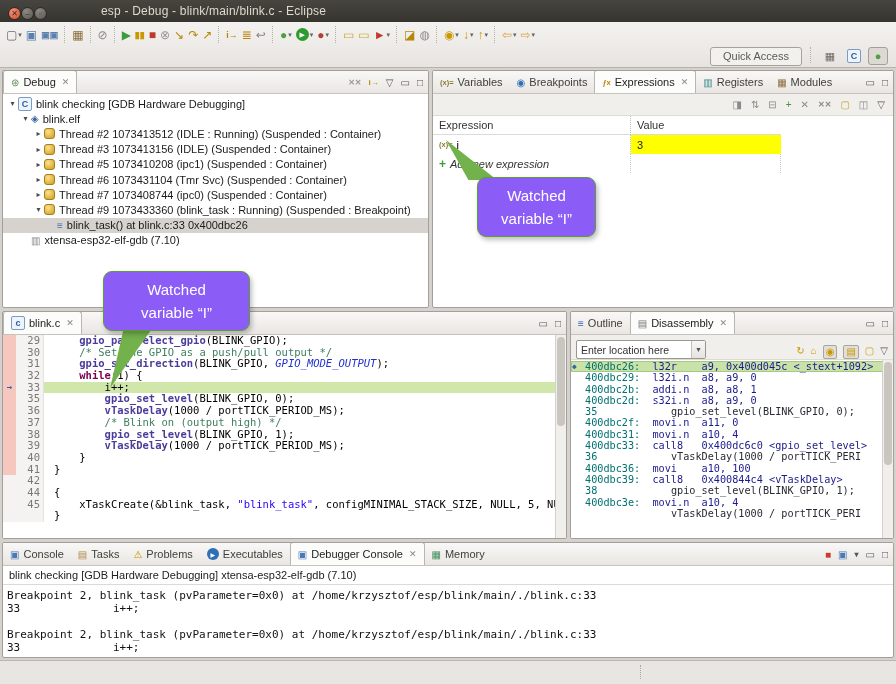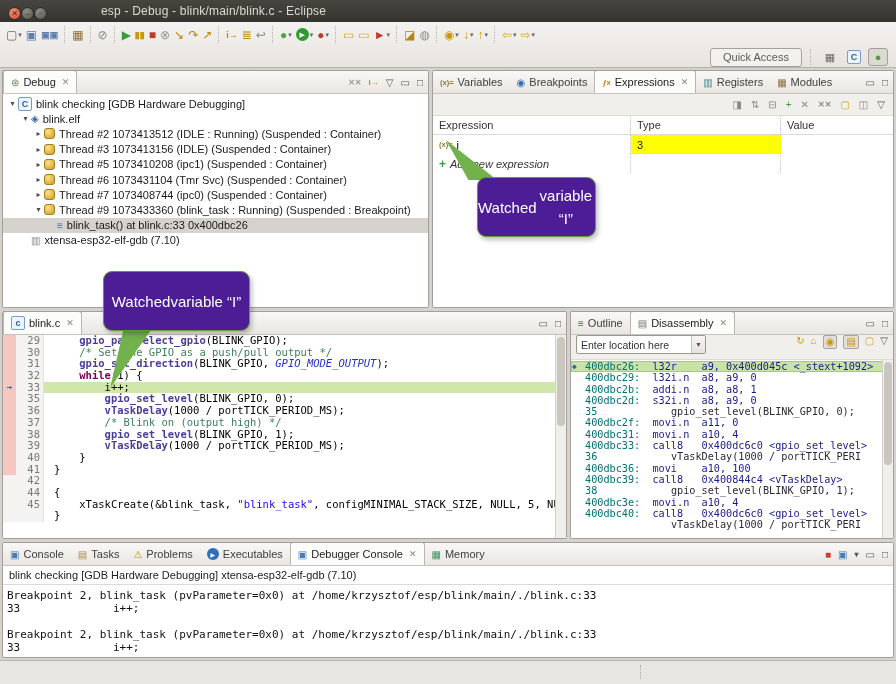--- a/index.html
+++ b/index.html
@@ -16,21 +16,21 @@
   
   #toolbar{position:absolute;left:0;top:22px;width:896px;height:46px;background:linear-gradient(#f4f2f0,#e7e4e0);
            border-bottom:1px solid #b6b3ae;box-sizing:border-box}
   #tbrow1{display:flex;align-items:center;height:25px;padding-left:4px}
   .tbi{display:inline-flex;align-items:center;height:20px;padding:0 2px;border-radius:3px;cursor:default}
   .tbi .gl{font-size:12px;line-height:20px}
   .tbi .gl.small{font-size:9px;font-weight:bold}
   .tbi .circ{width:13px;height:13px;border-radius:50%;color:#fff;font-size:7px;display:inline-flex;align-items:center;justify-content:center}
   .tbi .dd{font-size:7px;color:#666;margin-left:1px}
   .tbsep{width:1px;height:17px;border-left:1px dotted #b5b1aa;margin:0 4px}
-  #tbrow2{display:flex;align-items:center;justify-content:flex-end;height:20px;padding-right:8px;gap:8px}
+  #tbrow2{display:flex;justify-content:flex-end;height:20px;padding-right:8px;gap:8px}
   #quickaccess{border:1px solid #a5a29c;border-radius:3px;background:#f3f1ee;color:#5c5a55;font-size:11px;
                padding:1px 12px;height:15px;line-height:15px}
   .psep{width:1px;height:16px;border-left:1px dotted #b5b1aa}
   .persp{width:20px;height:18px;display:inline-flex;align-items:center;justify-content:center;font-size:11px;border-radius:3px}
   .persp.pressed{background:#dcd9d3;border:1px solid #a3a09a;box-sizing:border-box}
   
   .panel{position:absolute;background:#fff;border:1px solid #a3a09b;border-radius:2px;box-sizing:border-box;overflow:hidden}
   .tabbar{height:23px;background:linear-gradient(#f9f8f7,#e9e6e2);border-bottom:1px solid #c6c3be;
           display:flex;align-items:flex-end;box-sizing:border-box}
   .tabs-host{display:flex;align-items:flex-end;height:23px}
@@ -73,39 +73,39 @@
   .ruler.salmon{background:#f5c7bf}
   .lnum{width:24px;flex:0 0 auto;text-align:right;color:#787876;background:#f4f3f1;padding-right:3px}
   .fold{width:10px;flex:0 0 auto;background:#fff;color:#888;font-size:8px;text-align:center;border-left:1px solid #e4e2de}
   .codetext{flex:1}
   .codeline.hl .codetext,.codeline.hl .fold{background:#cfe7ab}
   .sp{color:#000}.sk{color:#7f0055;font-weight:bold}.sc{color:#3f7f5f}
   .sf{color:#4a3d99;font-weight:bold}.sm{color:#2233cc;font-style:italic}.ss{color:#2a00ff}.sb{color:#000;font-weight:bold}
   .vscroll{position:absolute;top:23px;right:0;bottom:0;width:10px;background:#f1efec;border-left:1px solid #d4d1cc}
   .vthumb{position:absolute;left:1px;right:1px;border-radius:4px;background:#c9c5bf}
   
-  .dtoolbar{height:24px;background:#f1efeb;border-bottom:1px solid #dedbd6;display:flex;align-items:flex-start;gap:6px;padding:0 5px}
+  .dtoolbar{height:24px;background:#f1efeb;border-bottom:1px solid #dedbd6;display:flex;align-items:flex-end;gap:6px;padding:0 5px}
   #loc-combo{display:flex;align-items:center;border:1px solid #9a978f;border-radius:2px;background:#fff;height:17px;width:128px}
   #loc-text{font-size:10.5px;color:#333;padding:0 4px;white-space:nowrap;overflow:hidden;flex:1}
   #loc-dd{width:13px;text-align:center;font-size:7px;color:#555;border-left:1px solid #c4c1bb;background:linear-gradient(#f7f6f4,#e6e3df);height:100%;line-height:17px}
   #disasm-content{position:absolute;left:0;top:48px;right:10px;bottom:0;background:#fff;overflow:hidden;padding-top:1px}
   .dline{position:relative;height:11.3px;font-family:"DejaVu Sans Mono","Liberation Mono",monospace;font-size:10.2px;line-height:11.3px;white-space:pre;padding-left:14px;box-sizing:border-box}
   .dline.dhl{background:#c9e2a8;outline:1px solid #a6c786;outline-offset:-1px}
   .dptr{position:absolute;left:1px;top:0;color:#3465a4;font-size:8px}
   .daddr{color:#007070}.dinstr{color:#1a1a8c}.dsrc{color:#2a2a35}
   
   #console-header{font-size:11px;color:#222;padding:3px 6px;border-bottom:1px solid #dcdad6}
   #console-output{padding:4px 4px 0 4px}
   .conline{font-family:"DejaVu Sans Mono","Liberation Mono",monospace;font-size:11px;line-height:13px;white-space:pre;color:#111}
   
   #statusbar{position:absolute;left:0;top:660px;width:896px;height:24px;background:#e8e6e2;border-top:1px solid #bbb8b2;box-sizing:border-box}
   #statusgrip{position:absolute;left:640px;top:4px;height:14px;border-left:1px dotted #a9a69f}
   
-  .callout{position:absolute;background:#4c1d95;border:1px solid #5f9c39;border-radius:9px;color:#fff;
-           display:flex;flex-direction:row;align-items:center;justify-content:center;
+  .callout{position:absolute;background:#8b5cf6;border:1px solid #5f9c39;border-radius:9px;color:#fff;
+           display:flex;flex-direction:column;align-items:center;justify-content:center;
            font-size:15px;line-height:23px;z-index:40;box-shadow:2px 3px 5px rgba(0,0,0,.25);text-align:center}
   .ctail{position:absolute;background:#72b14b;z-index:39}
 </style>
 </head>
 <body>
 
 <div id="titlebar">
   <span id="wbtns"><span class="wbtn close">✕</span><span class="wbtn gray">–</span><span class="wbtn gray">▫</span></span>
   <span id="wtitle">esp - Debug - blink/main/blink.c - Eclipse</span>
 </div>
@@ -360,21 +360,20 @@
       <span class="ptool" style="color: rgb(138, 138, 138);">⊟</span>
       <span class="ptool" style="color: rgb(60, 155, 60);">+</span>
       <span class="ptool" style="color: rgb(138, 138, 138);">✕</span>
       <span class="ptool small" style="color: rgb(138, 138, 138);">✕✕</span>
       <span class="ptool" style="color: rgb(201, 162, 39);">▢</span>
       <span class="ptool" style="color: rgb(138, 138, 138);">◫</span>
       <span class="ptool" style="color: rgb(85, 85, 85);">▽</span>
     </div>
   <div class="exprhead">
     <span>Expression</span>
-    <span>Type</span>
     <span>Value</span>
   </div>
   <div class="exprrow">
     <span>
       <span class="varicon">(x)=</span>
       <span>i</span>
     </span>
     <span class="valcell yellow">3</span>
   </div>
   <div class="exprrow">
@@ -463,21 +462,20 @@
       <div class="dline"><span class="daddr">400dbc2d:</span><span class="dinstr">  s32i.n  a8, a9, 0</span></div>
       <div class="dline"><span class="daddr">35        </span><span class="dsrc">    gpio_set_level(BLINK_GPIO, 0);</span></div>
       <div class="dline"><span class="daddr">400dbc2f:</span><span class="dinstr">  movi.n  a11, 0</span></div>
       <div class="dline"><span class="daddr">400dbc31:</span><span class="dinstr">  movi.n  a10, 4</span></div>
       <div class="dline"><span class="daddr">400dbc33:</span><span class="dinstr">  call8   0x400dc6c0 &lt;gpio_set_level&gt;</span></div>
       <div class="dline"><span class="daddr">36        </span><span class="dsrc">    vTaskDelay(1000 / portTICK_PERI</span></div>
       <div class="dline"><span class="daddr">400dbc36:</span><span class="dinstr">  movi    a10, 100</span></div>
       <div class="dline"><span class="daddr">400dbc39:</span><span class="dinstr">  call8   0x400844c4 &lt;vTaskDelay&gt;</span></div>
       <div class="dline"><span class="daddr">38        </span><span class="dsrc">    gpio_set_level(BLINK_GPIO, 1);</span></div>
       <div class="dline"><span class="daddr">400dbc3e:</span><span class="dinstr">  movi.n  a10, 4</span></div>
-      <div class="dline"><span class="daddr">400dbc40:</span><span class="dinstr">  call8   0x400dc6c0 &lt;gpio_set_level&gt;</span></div>
       <div class="dline"><span class="daddr">          </span><span class="dsrc">    vTaskDelay(1000 / portTICK_PERI</span></div>
     </div>
   <div class="vscroll" style="top:48px">
       <div class="vthumb" style="top:2px;height:58%"></div>
     </div>
 </div>
 
 <div class="panel" id="console-panel" style="left:2px;top:542px;width:892px;height:116px">
   <div class="tabbar">
     <div class="tabs-host" id="console-tabs">

